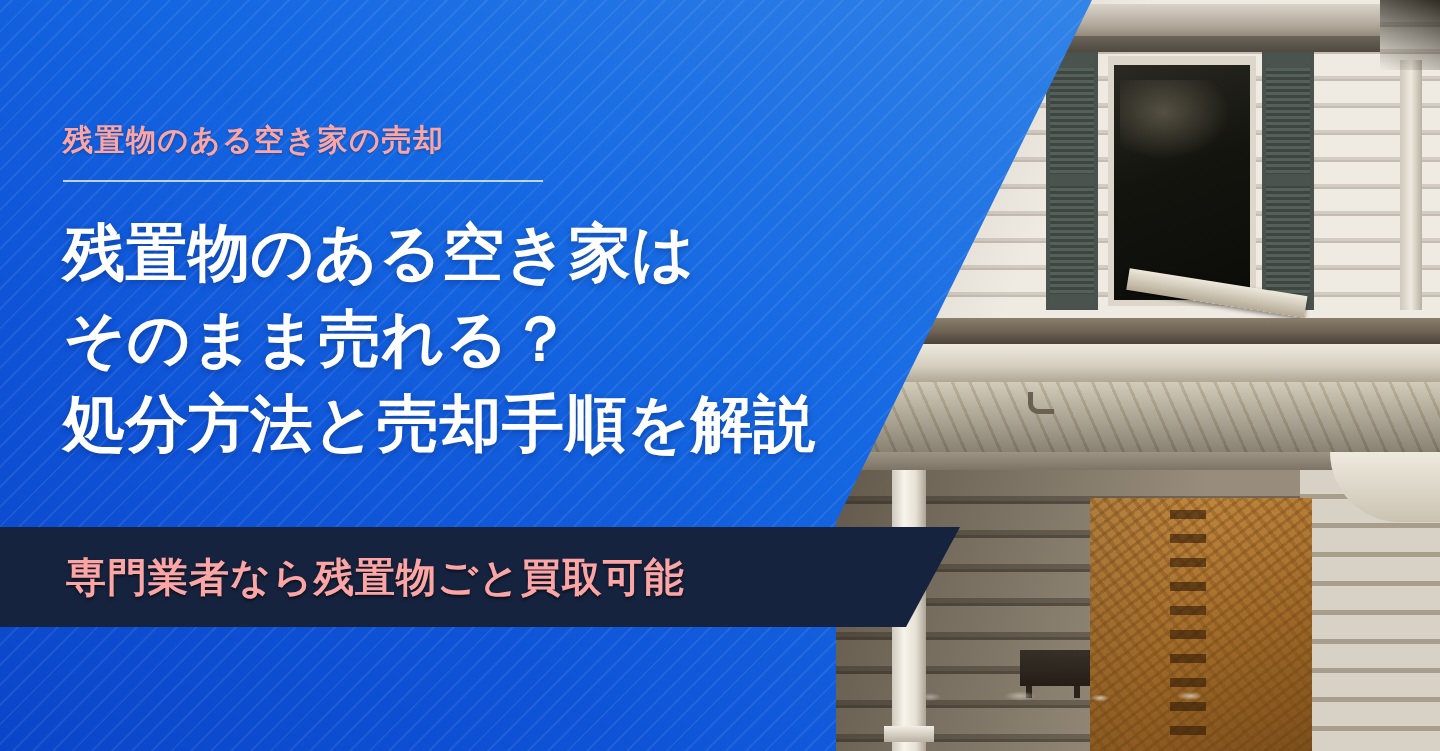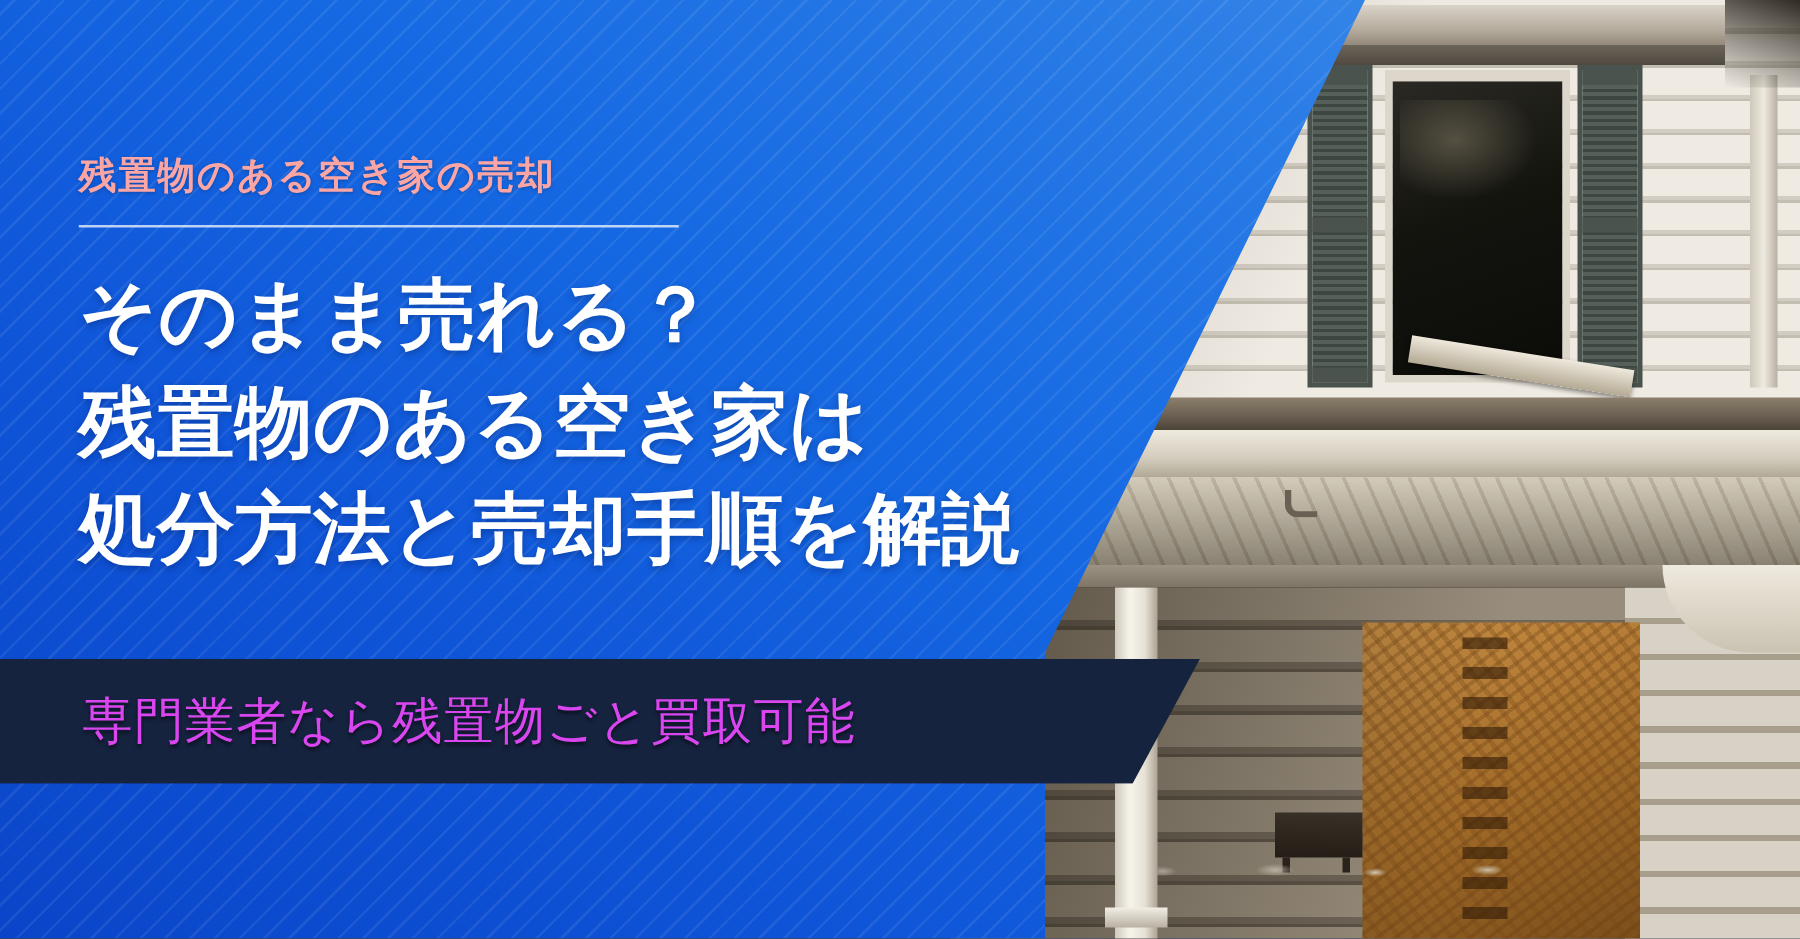--- a/index.html
+++ b/index.html
@@ -251,22 +251,22 @@
 
   
   .banner {
     position:absolute; left:0; top:527px; width:960px; height:100px;
     background:#16233f;
     clip-path:polygon(0 0, 960px 0, 906px 100px, 0 100px);
   }
   .banner-text {
     position:absolute; left:66px; top:50%;
     transform:translateY(-50%);
-    font-size:40px; font-weight:400;
-    color:#d946ef;
+    font-size:40px; font-weight:700;
+    color:#fca5a5;
     letter-spacing:1px;
     white-space:nowrap;
     text-shadow:0 2px 3px rgba(0,0,0,.55);
     text-align:right;
   }
 </style>
 </head>
 <body>
 
 <div class="stage">
@@ -316,22 +316,22 @@
 
   <div class="blue-panel"></div>
   <div class="blue-stripes"></div>
 
   <div class="content">
 
     <div class="eyebrow">残置物のある空き家の売却</div>
     <div class="eyebrow-rule"></div>
 
     <div class="headline">
+      <span class="hl">残置物のある空き家は</span>
       <span class="hl">そのまま売れる？</span>
-      <span class="hl">残置物のある空き家は</span>
       <span class="hl">処分方法と売却手順を解説</span>
     </div>
 
   </div>
 
   <div class="banner">
     <span class="banner-text">専門業者なら残置物ごと買取可能</span>
   </div>
 
 </div>

